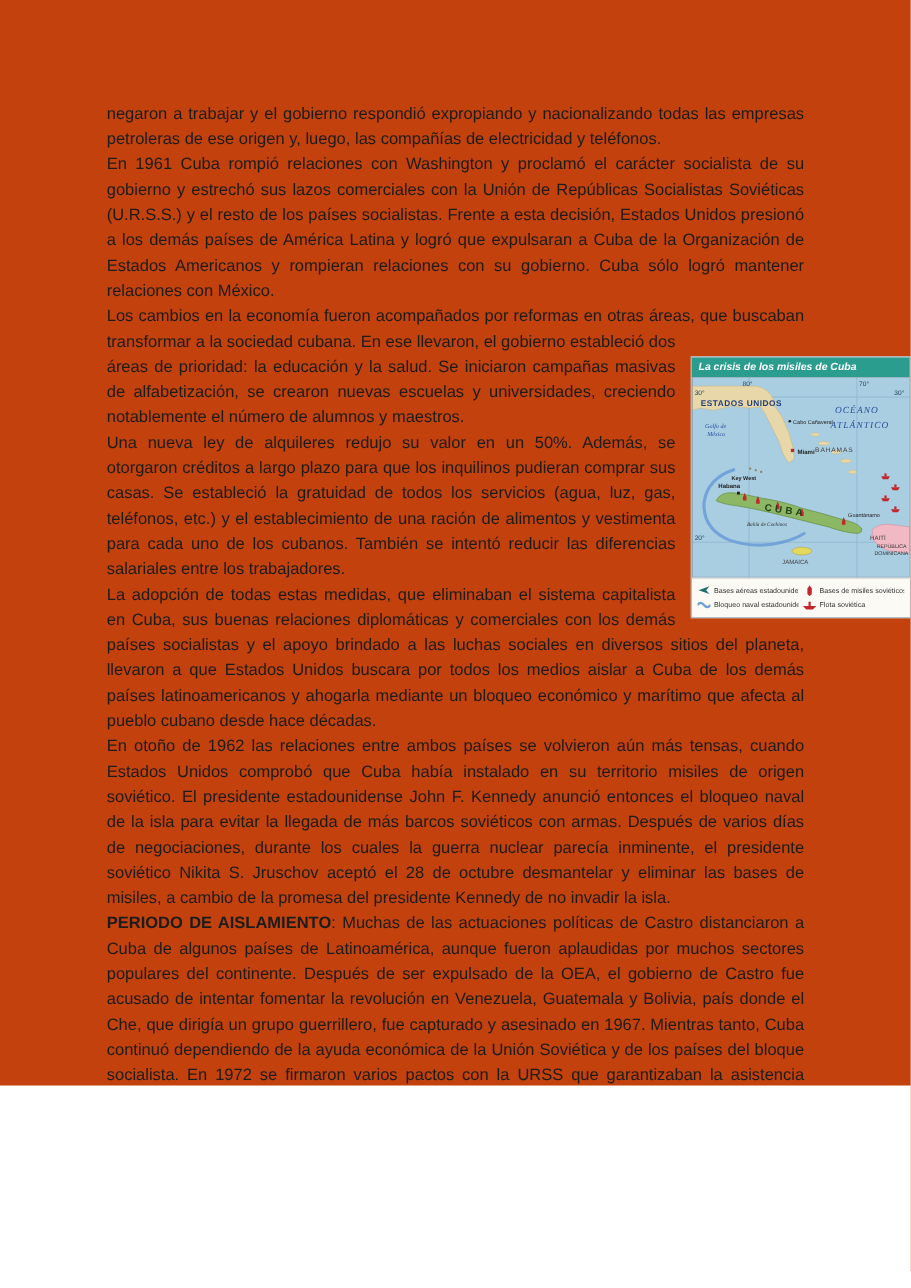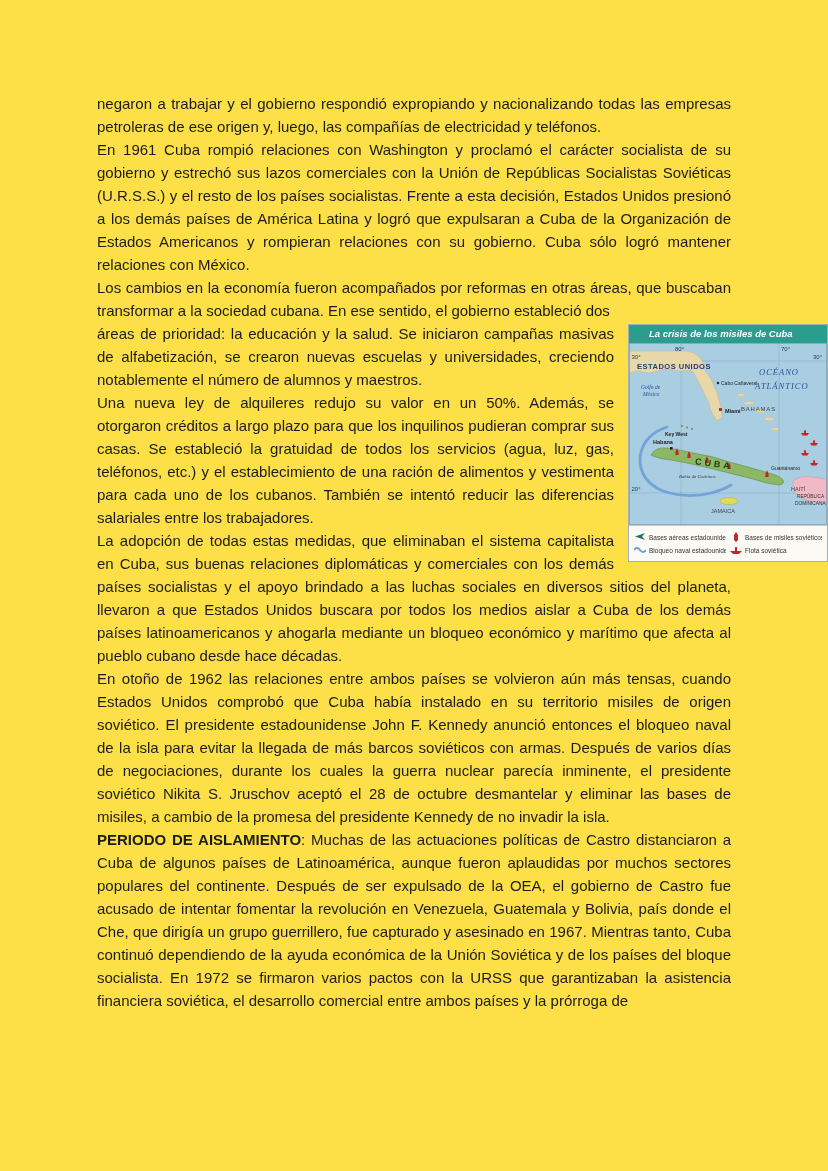--- a/index.html
+++ b/index.html
@@ -1,35 +1,35 @@
 <!DOCTYPE html>
 <html><head>
 <meta charset="utf-8">
 <style>
   html,body { margin:0; padding:0; background:#ffffff; }
   .page {
-    position:relative; width:828px; height:1171px; background:#fde047;
+    position:relative; width:828px; height:987px; background:#c2410c;
     overflow:hidden; font-family:"Liberation Sans", sans-serif;
   }
   .content {
     position:absolute; left:97px; top:92px; width:634px;
     color:#1c1c1c; font-size:15px; line-height:23px; text-align:justify;
   }
   .para { margin:0; }
   .lead { font-weight:bold; }
 
   
   .figure {
     float:right; width:200px; box-sizing:border-box;
     margin:2px -97px 8px 14px;
     border:1px solid #9fb0ba; background:#ffffff;
   }
   .fig-title {
     background:#2a9d8f; color:#ffffff; font-weight:bold; font-style:italic;
-    font-size:9.5px; line-height:18px; height:18px; padding:0 20px;
+    font-size:9.5px; line-height:18px; height:18px; padding:0 6px;
     white-space:nowrap; overflow:hidden;
   }
   .map-svg { display:block; width:100%; height:auto; font-family:"Liberation Sans", sans-serif; }
   .serif-lbl { font-family:"Liberation Serif", serif; font-style:italic; }
 
   .legend {
     display:grid; grid-template-columns:1fr 1fr; gap:3px 4px;
     padding:4px 5px; background:#fcfaf4; border-top:1px solid #c9c9c9;
     font-size:6.5px; line-height:9px; color:#333333; height:36px; box-sizing:border-box;
     align-content:center;
@@ -39,21 +39,21 @@
   .li-lb { white-space:nowrap; overflow:hidden; }
 </style>
 </head>
 <body>
 
 <div class="page">
   <div class="content">
 
     <div class="para">negaron a trabajar y el gobierno respondió expropiando y nacionalizando todas las empresas petroleras de ese origen y, luego, las compañías de electricidad y teléfonos.</div>
     <div class="para">En 1961 Cuba rompió relaciones con Washington y proclamó el carácter socialista de su gobierno y estrechó sus lazos comerciales con la Unión de Repúblicas Socialistas Soviéticas (U.R.S.S.) y el resto de los países socialistas. Frente a esta decisión, Estados Unidos presionó a los demás países de América Latina y logró que expulsaran a Cuba de la Organización de Estados Americanos y rompieran relaciones con su gobierno. Cuba sólo logró mantener relaciones con México.</div>
-    <div class="para">Los cambios en la economía fueron acompañados por reformas en otras áreas, que buscaban transformar a la sociedad cubana. En ese sentido, el gobierno estableció dos</div>
+    <div class="para">Los cambios en la economía fueron acompañados por reformas en otras áreas, que buscaban transformar a la sociedad cubana. En ese llevaron, el gobierno estableció dos</div>
 
     <div class="para">
 
       
       <aside class="figure">
         <div class="fig-title">La crisis de los misiles de Cuba</div>
 
         <svg class="map-svg" viewBox="0 0 198 182" aria-hidden="true">
 
           <rect x="0" y="0" width="198" height="182" fill="#a9cde1"></rect>

